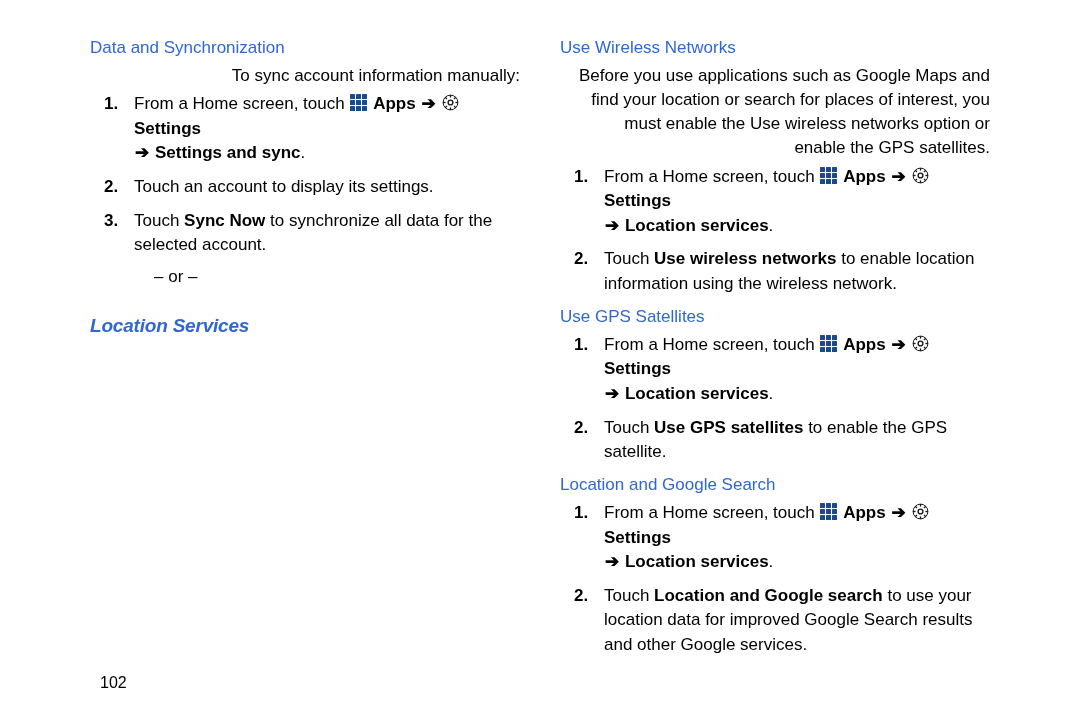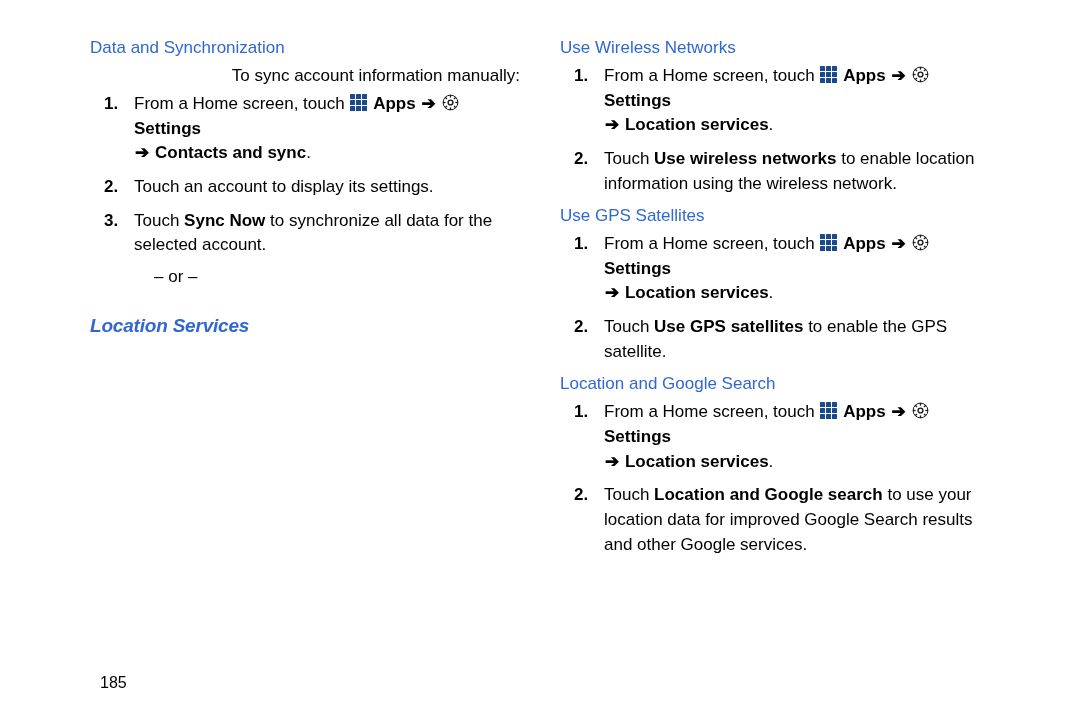--- a/index.html
+++ b/index.html
@@ -144,40 +144,41 @@
         <span class="icon"><svg viewBox="0 0 17 17">
               <use href="#apps-grid" fill="#1a4a8a"></use>
             </svg></span>
         <b>Apps</b>
         <span class="arr">➔</span>
         <span class="icon"><svg viewBox="0 0 17 17">
               <use href="#gear"></use>
             </svg></span>
         <b>Settings</b><br>
         <b class="arr">➔</b>
-        <b>Contacts and sync</b><span>.</span>
+        <b>Settings and sync</b><span>.</span>
       </li>
       <li>
         <span class="num">2.</span>
         <span>Touch an account to display its settings.</span>
       </li>
       <li>
         <span class="num">3.</span>
         <span>Touch </span><b>Sync Now</b><span> to synchronize all data for the selected account.</span>
       </li>
     </ol>
 
     <div class="or-line">– or –</div>
 
 
     <div class="section-hdr">Location Services</div>
   </div>
 
   <div class="col col2">
     <div class="subhdr">Use Wireless Networks</div>
+    <div class="para">Before you use applications such as Google Maps and find your location or search for places of interest, you must enable the Use wireless networks option or enable the GPS satellites.</div>
 
     <ol class="steps">
       <li>
         <span class="num">1.</span>
         <span>From a Home screen, touch </span>
         <span class="icon"><svg viewBox="0 0 17 17">
               <use href="#apps-grid" fill="#1a4a8a"></use>
             </svg></span>
         <b>Apps</b>
         <span class="arr">➔</span>
@@ -234,14 +235,14 @@
         <b class="arr">➔</b>
         <b>Location services</b><span>.</span>
       </li>
       <li>
         <span class="num">2.</span>
         <span>Touch </span><b>Location and Google search</b><span> to use your location data for improved Google Search results and other Google services.</span>
       </li>
     </ol>
   </div>
 
-  <div class="pgno">185</div>
+  <div class="pgno">102</div>
 </div>
 
 </body></html>

